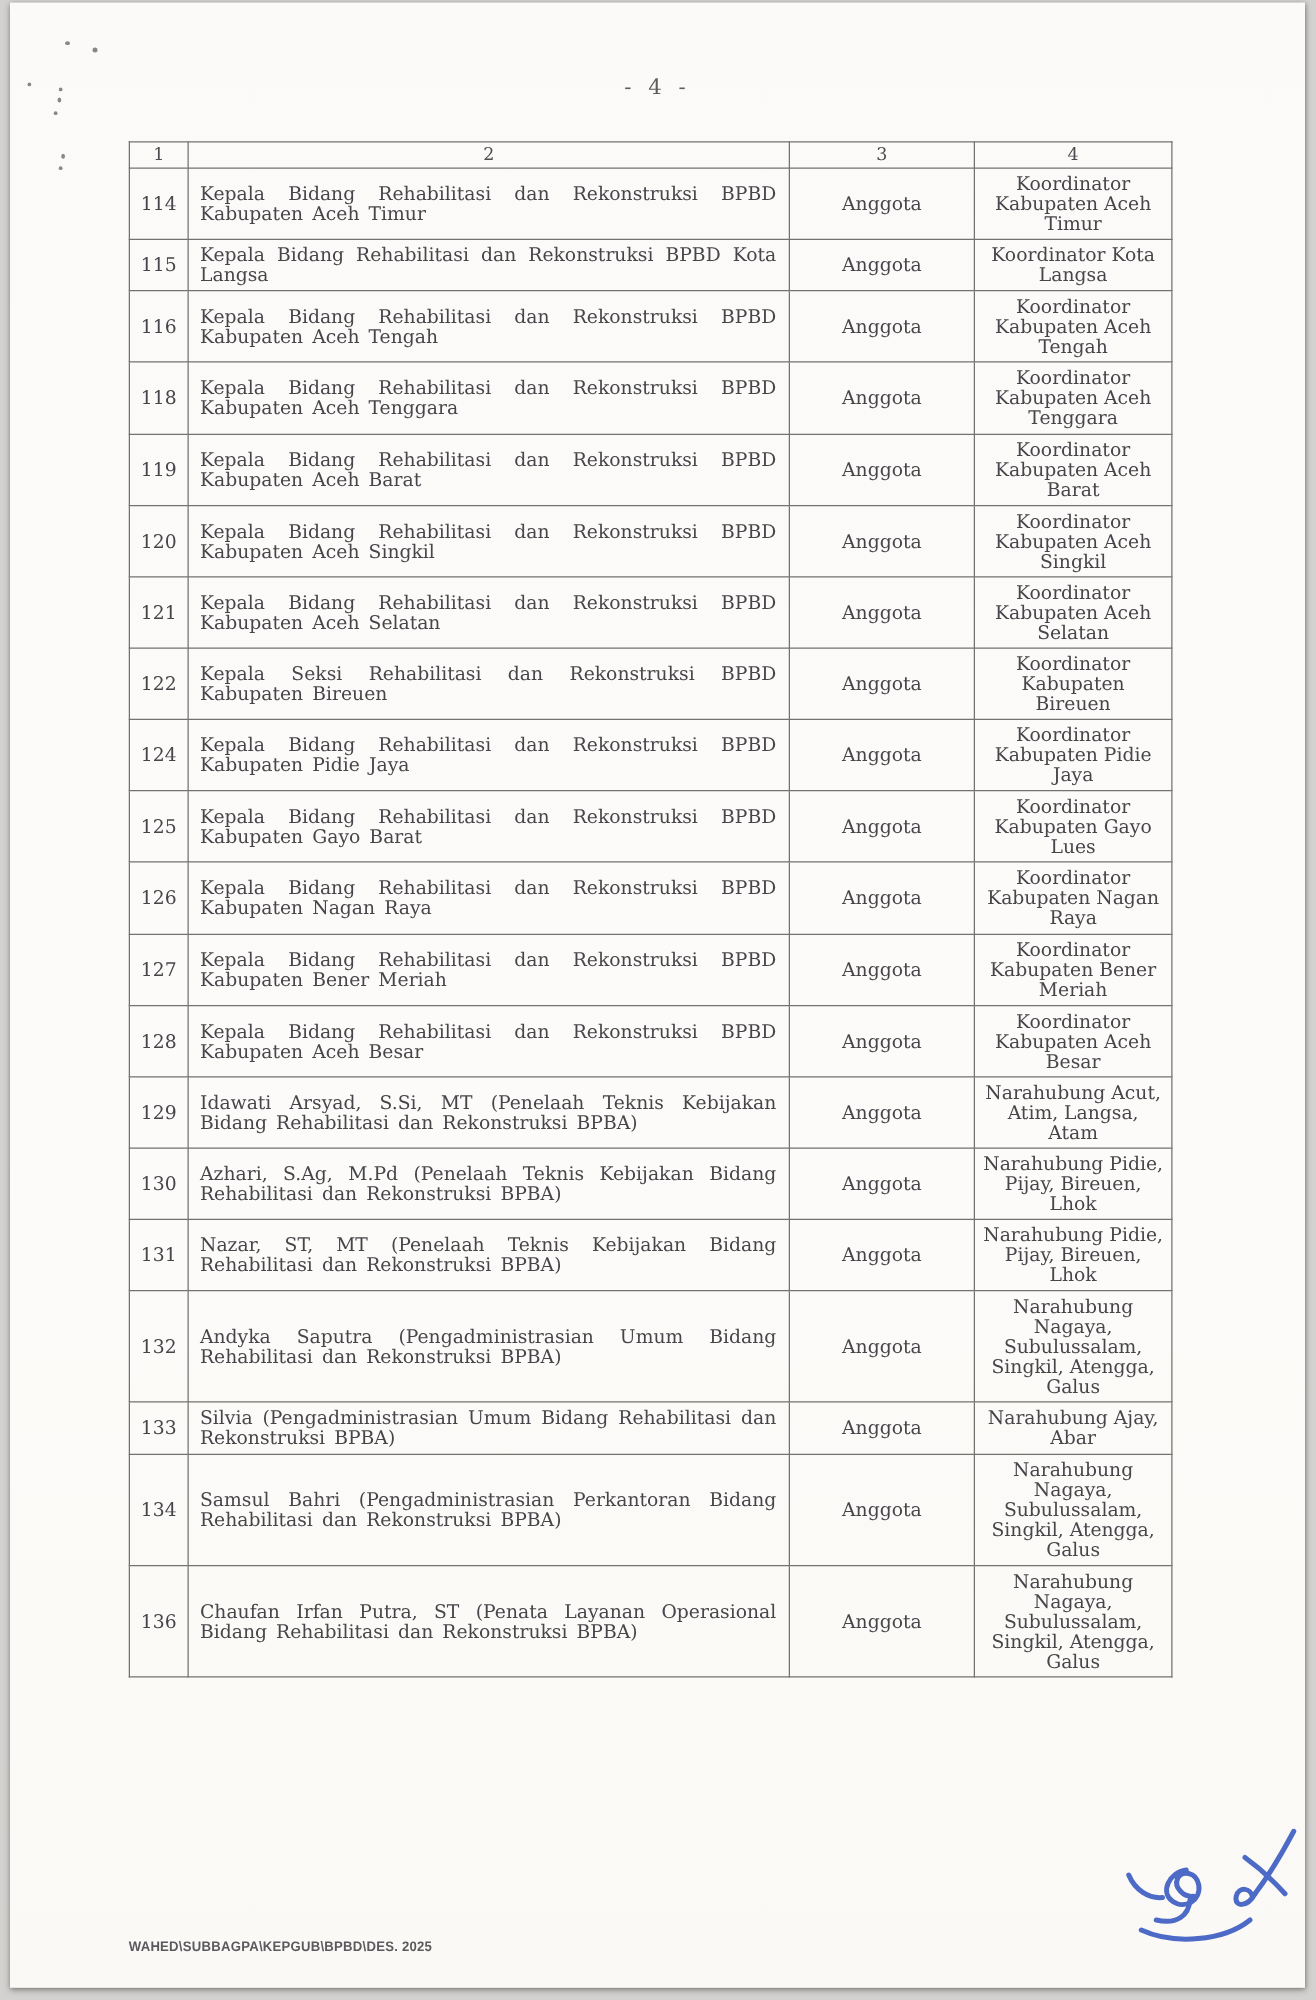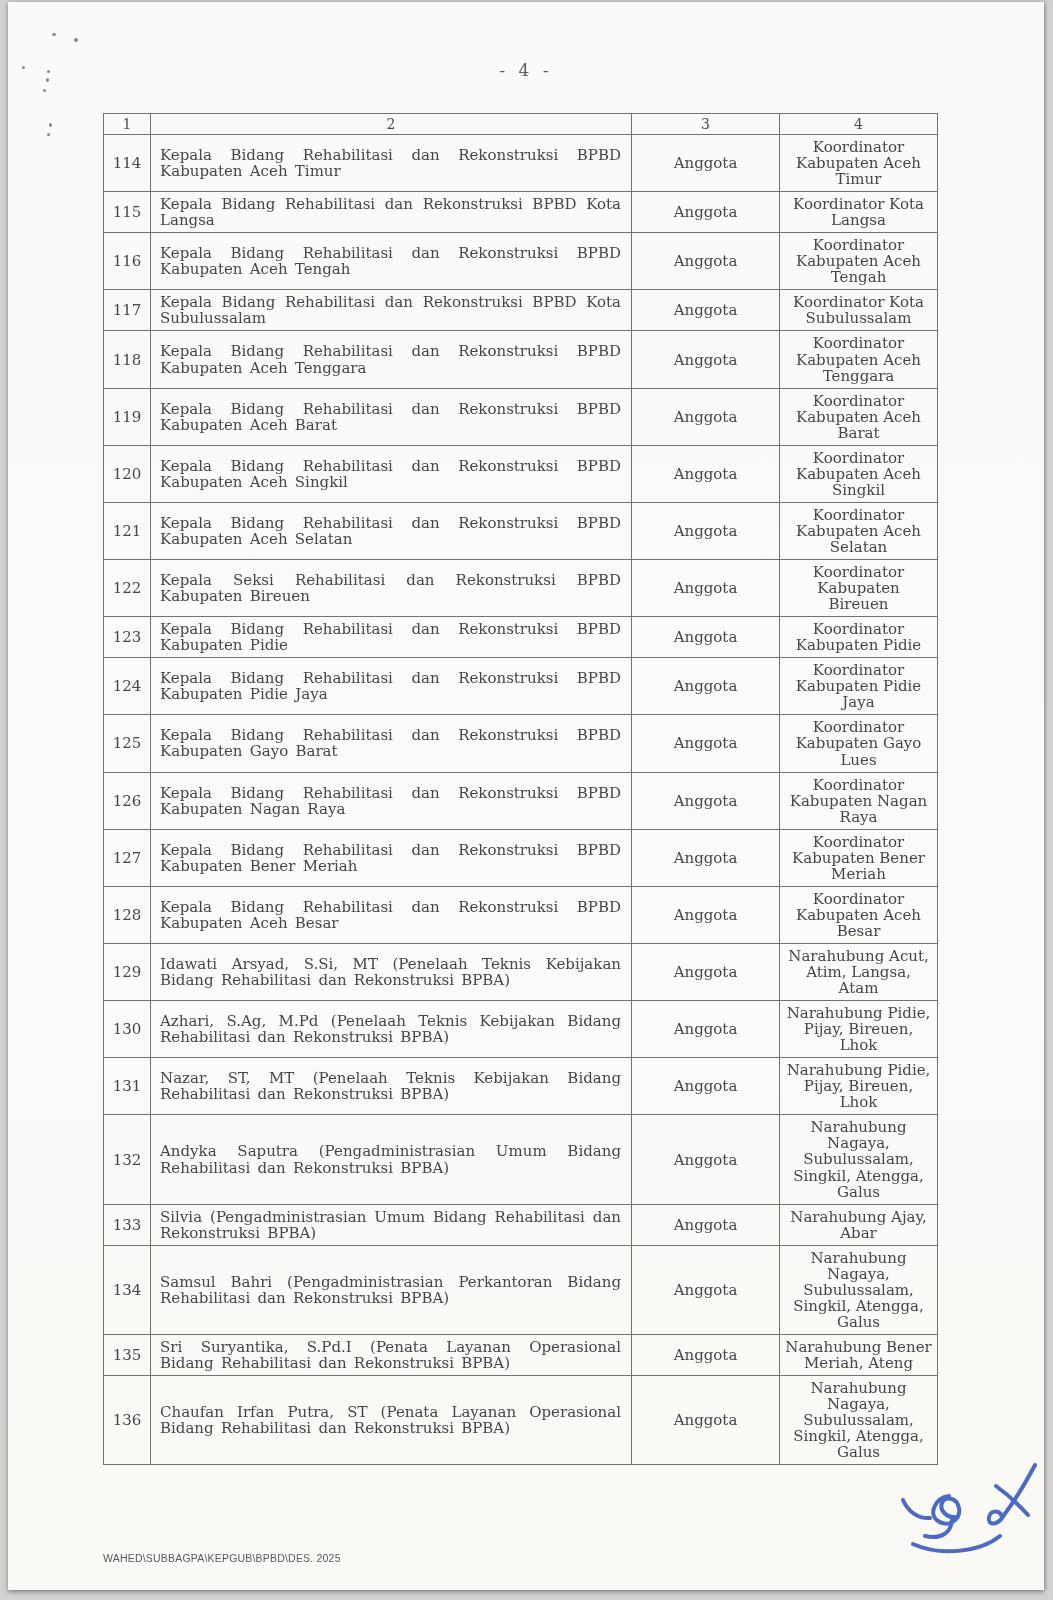--- a/index.html
+++ b/index.html
@@ -78,21 +78,21 @@
     font-size: 15px;
     letter-spacing: 0.6px;
     padding: 3px 2px;
     color: #3f3f43;
   }
   .footer-text {
     position: absolute;
     left: 95px; top: 1550px;
     font-family: "Liberation Sans", sans-serif;
     font-size: 10.5px;
-    font-weight: normal;
+    font-weight: bold;
     letter-spacing: 0.2px;
     color: #5a5a5e;
     transform: scaleY(1.05);
   }
   .signature {
     position: absolute;
     left: 887px; top: 1458px;
     width: 152px; height: 94px;
   }
   .speck {
@@ -145,26 +145,20 @@
           <td class="cell-role">Anggota</td>
           <td class="cell-area">Koordinator Kota Langsa</td>
         </tr>
         <tr>
           <td class="cell-no">116</td>
           <td class="cell-desc">Kepala Bidang Rehabilitasi dan Rekonstruksi BPBD Kabupaten Aceh Tengah</td>
           <td class="cell-role">Anggota</td>
           <td class="cell-area">Koordinator Kabupaten Aceh Tengah</td>
         </tr>
         <tr>
-          <td class="cell-no">117</td>
-          <td class="cell-desc">Kepala Bidang Rehabilitasi dan Rekonstruksi BPBD Kota Subulussalam</td>
-          <td class="cell-role">Anggota</td>
-          <td class="cell-area">Koordinator Kota Subulussalam</td>
-        </tr>
-        <tr>
           <td class="cell-no">118</td>
           <td class="cell-desc">Kepala Bidang Rehabilitasi dan Rekonstruksi BPBD Kabupaten Aceh Tenggara</td>
           <td class="cell-role">Anggota</td>
           <td class="cell-area">Koordinator Kabupaten Aceh Tenggara</td>
         </tr>
         <tr>
           <td class="cell-no">119</td>
           <td class="cell-desc">Kepala Bidang Rehabilitasi dan Rekonstruksi BPBD Kabupaten Aceh Barat</td>
           <td class="cell-role">Anggota</td>
           <td class="cell-area">Koordinator Kabupaten Aceh Barat</td>
@@ -181,26 +175,20 @@
           <td class="cell-role">Anggota</td>
           <td class="cell-area">Koordinator Kabupaten Aceh Selatan</td>
         </tr>
         <tr>
           <td class="cell-no">122</td>
           <td class="cell-desc">Kepala Seksi Rehabilitasi dan Rekonstruksi BPBD Kabupaten Bireuen</td>
           <td class="cell-role">Anggota</td>
           <td class="cell-area">Koordinator Kabupaten Bireuen</td>
         </tr>
         <tr>
-          <td class="cell-no">123</td>
-          <td class="cell-desc">Kepala Bidang Rehabilitasi dan Rekonstruksi BPBD Kabupaten Pidie</td>
-          <td class="cell-role">Anggota</td>
-          <td class="cell-area">Koordinator Kabupaten Pidie</td>
-        </tr>
-        <tr>
           <td class="cell-no">124</td>
           <td class="cell-desc">Kepala Bidang Rehabilitasi dan Rekonstruksi BPBD Kabupaten Pidie Jaya</td>
           <td class="cell-role">Anggota</td>
           <td class="cell-area">Koordinator Kabupaten Pidie Jaya</td>
         </tr>
         <tr>
           <td class="cell-no">125</td>
           <td class="cell-desc">Kepala Bidang Rehabilitasi dan Rekonstruksi BPBD Kabupaten Gayo Barat</td>
           <td class="cell-role">Anggota</td>
           <td class="cell-area">Koordinator Kabupaten Gayo Lues</td>
@@ -251,26 +239,20 @@
           <td class="cell-no">133</td>
           <td class="cell-desc">Silvia (Pengadministrasian Umum Bidang Rehabilitasi dan Rekonstruksi BPBA)</td>
           <td class="cell-role">Anggota</td>
           <td class="cell-area">Narahubung Ajay, Abar</td>
         </tr>
         <tr>
           <td class="cell-no">134</td>
           <td class="cell-desc">Samsul Bahri (Pengadministrasian Perkantoran Bidang Rehabilitasi dan Rekonstruksi BPBA)</td>
           <td class="cell-role">Anggota</td>
           <td class="cell-area">Narahubung Nagaya, Subulussalam, Singkil, Atengga, Galus</td>
-        </tr>
-        <tr>
-          <td class="cell-no">135</td>
-          <td class="cell-desc">Sri Suryantika, S.Pd.I (Penata Layanan Operasional Bidang Rehabilitasi dan Rekonstruksi BPBA)</td>
-          <td class="cell-role">Anggota</td>
-          <td class="cell-area">Narahubung Bener Meriah, Ateng</td>
         </tr>
         <tr>
           <td class="cell-no">136</td>
           <td class="cell-desc">Chaufan Irfan Putra, ST (Penata Layanan Operasional Bidang Rehabilitasi dan Rekonstruksi BPBA)</td>
           <td class="cell-role">Anggota</td>
           <td class="cell-area">Narahubung Nagaya, Subulussalam, Singkil, Atengga, Galus</td>
         </tr>
       </tbody>
   </table>
 

